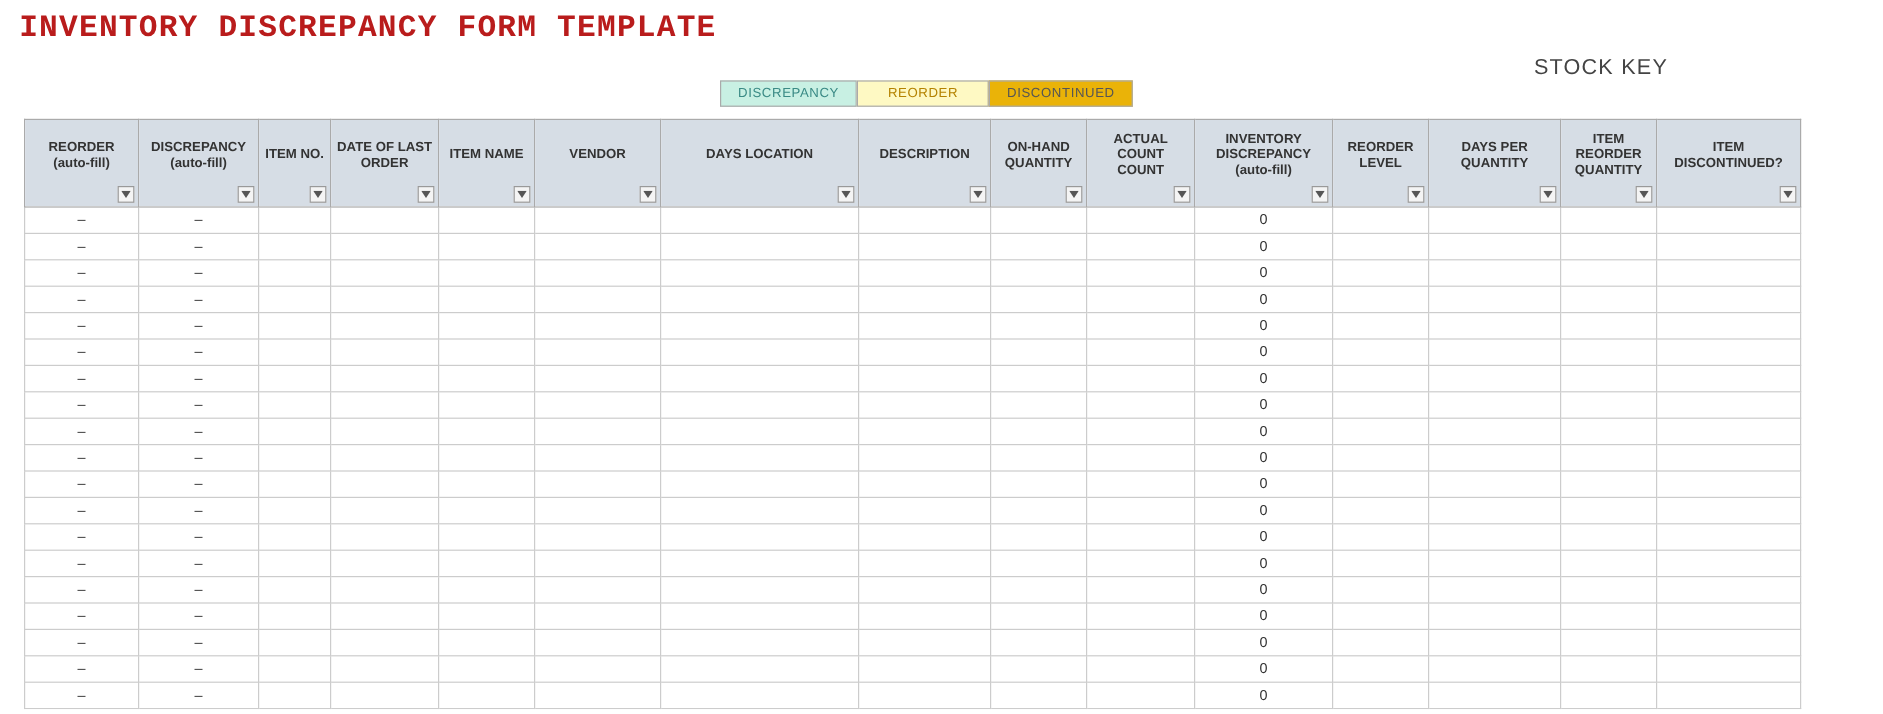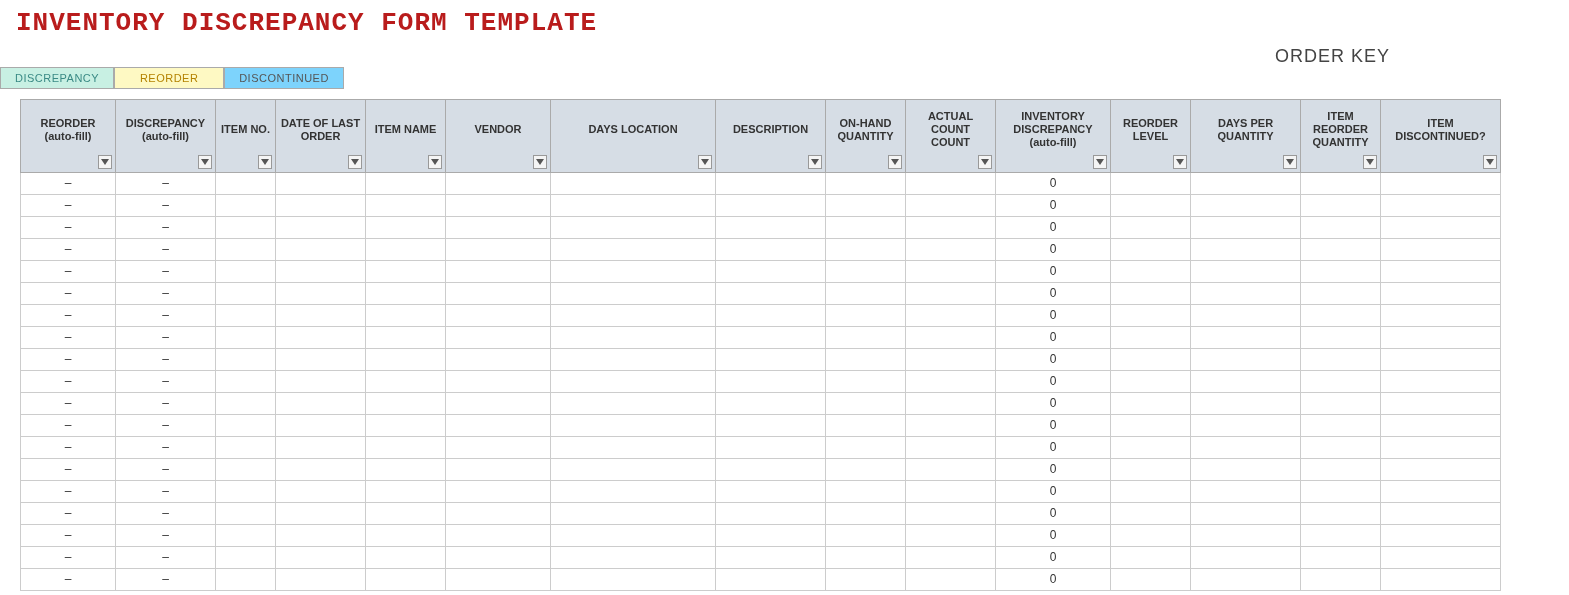--- a/index.html
+++ b/index.html
@@ -25,36 +25,36 @@
   .gridkey-title {
     text-align: right;
     font-family: "Century Gothic", "Trebuchet MS", Arial, sans-serif;
     font-size: 18px;
     color: #444;
     margin-right: 160px;
     letter-spacing: 1px;
   }
   .gridkey-row {
     display: flex;
-    justify-content: flex-start;
+    justify-content: center;
     gap: 0;
     margin-right: 6px;
   }
   .gridkey-cell {
     border: 1px solid #aaa;
     padding: 4px 14px;
     font-size: 11px;
     font-family: "Century Gothic", "Trebuchet MS", Arial, sans-serif;
     letter-spacing: 0.5px;
     text-align: center;
     min-width: 80px;
   }
   .key-discrepancy { background: #c8f0e3; color: #3a8a85; }
   .key-reorder     { background: #fef9c3; color: #b48200; }
-  .key-discontinued{ background: #7dd3fc; color: #555; }
+  .key-discontinued{ background: #eab308; color: #555; }
 
   table.grid {
     border-collapse: collapse;
     margin-left: 20px;
     width: 1234px;
     table-layout: fixed;
   }
   table.grid th {
     background: #d6dde5;
     border: 1px solid #aaa;
@@ -107,21 +107,21 @@
   col.c13 { width: 110px; }
   col.c14 { width: 80px; }
   col.c15 { width: 120px; }
 </style>
 </head>
 <body>
 
 <div class="page-title">INVENTORY DISCREPANCY FORM TEMPLATE</div>
 
 <div class="gridkey-wrap">
-  <div class="gridkey-title">ORDER KEY</div>
+  <div class="gridkey-title">STOCK KEY</div>
   <div class="gridkey-row">
     <div class="gridkey-cell key-discrepancy">DISCREPANCY</div>
     <div class="gridkey-cell key-reorder">REORDER</div>
     <div class="gridkey-cell key-discontinued">DISCONTINUED</div>
   </div>
 </div>
 
 <table class="grid">
   <colgroup>
     <col class="c1">

